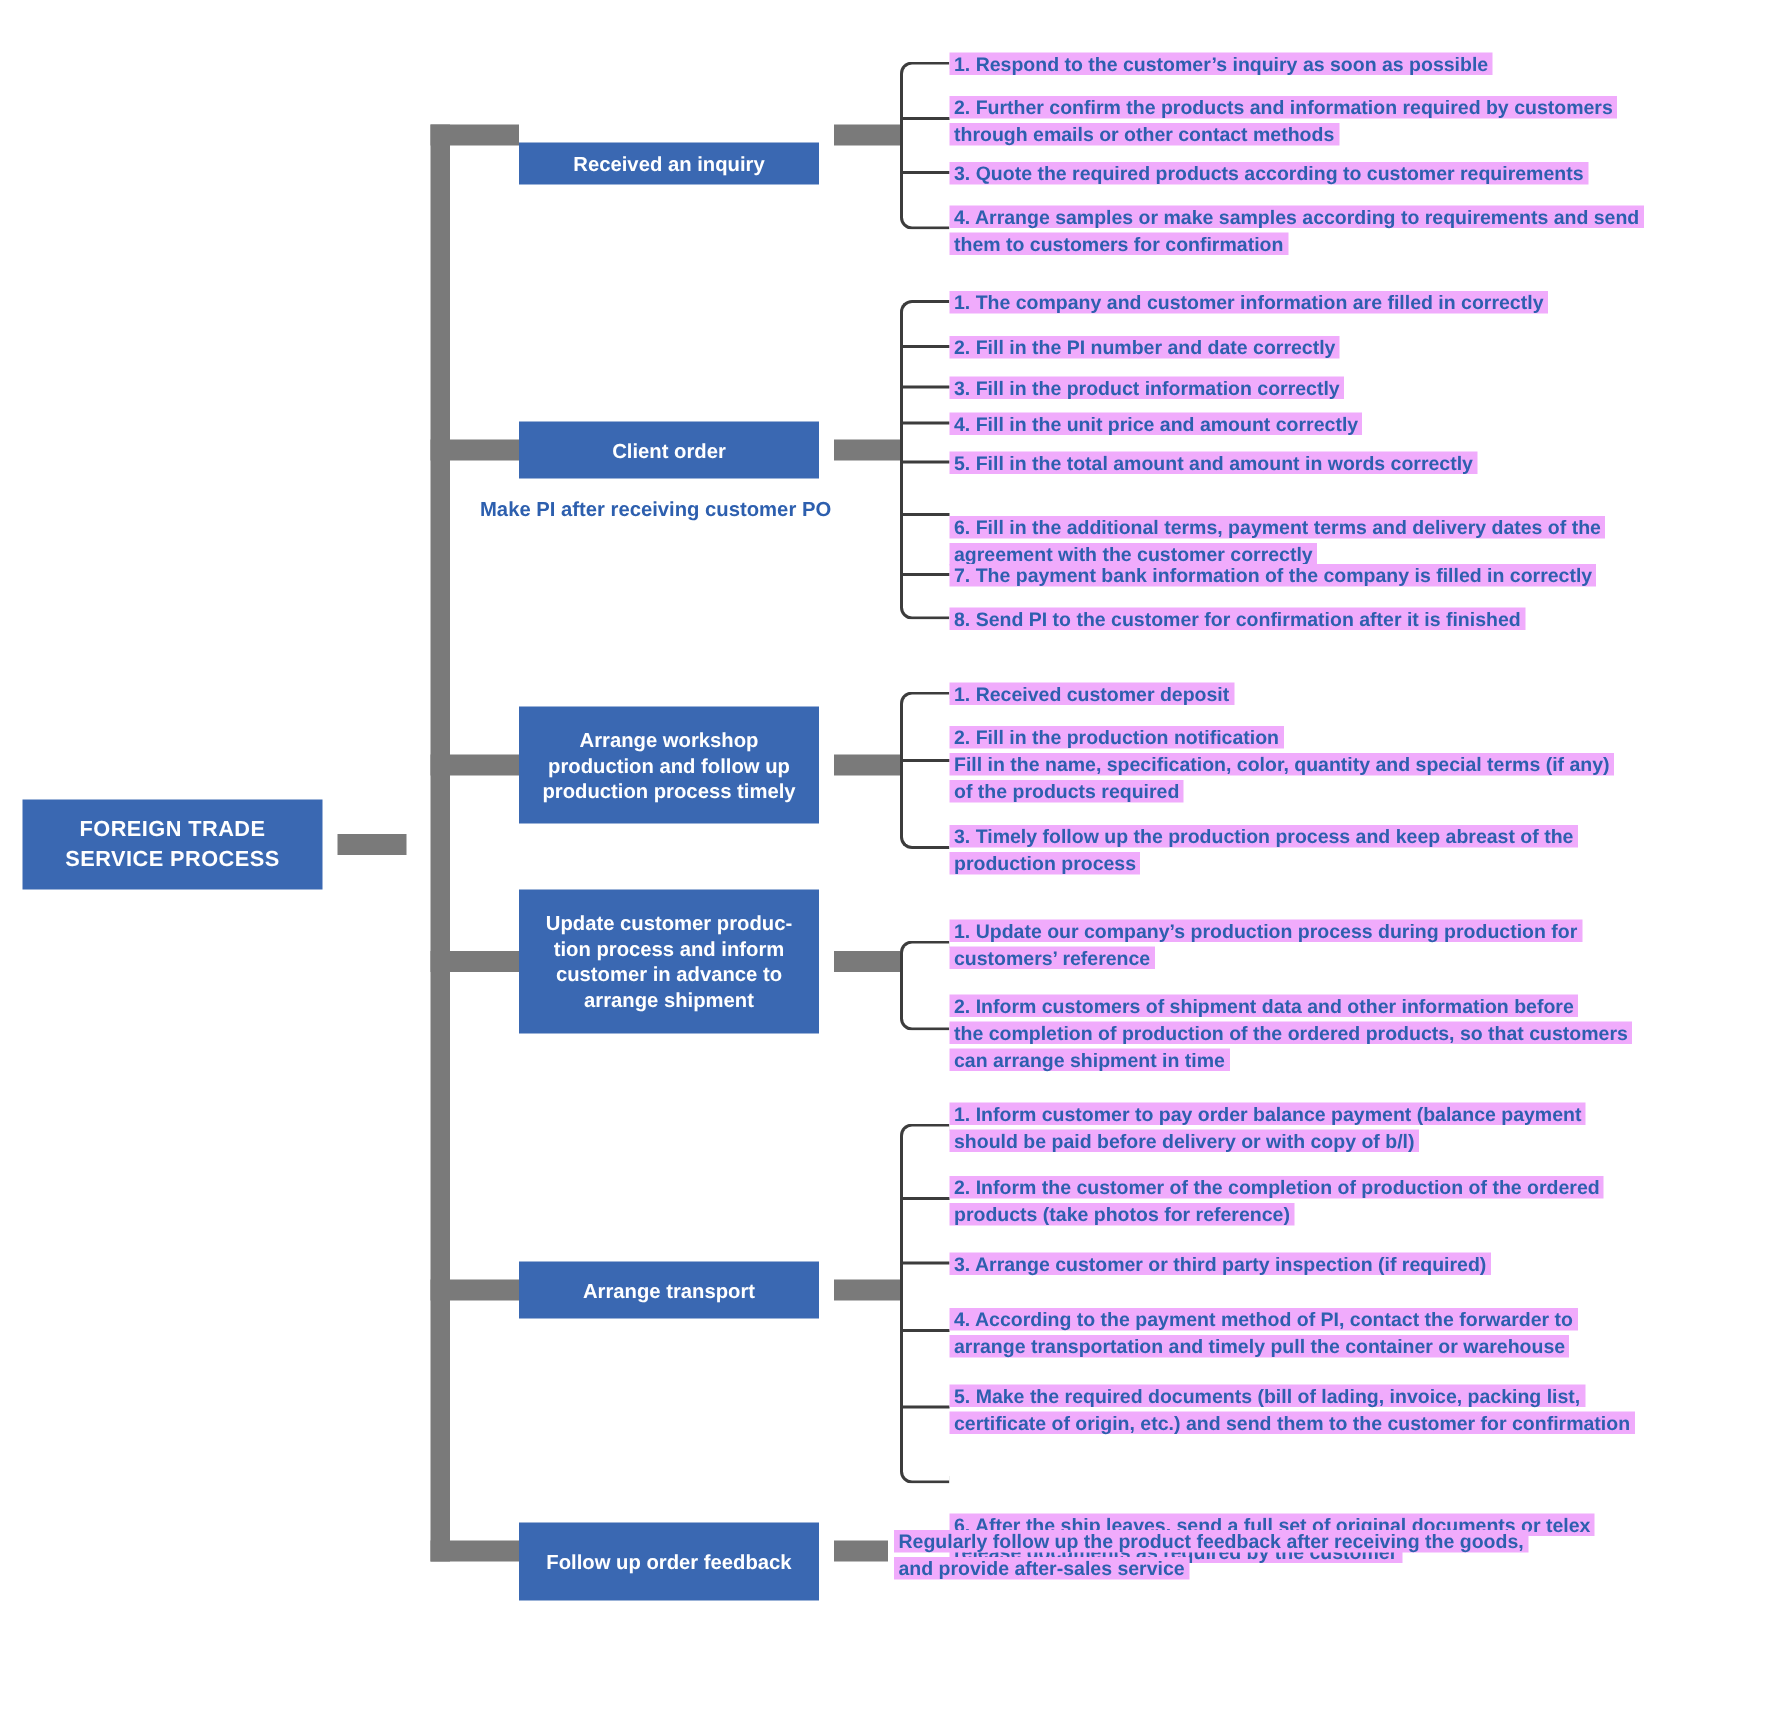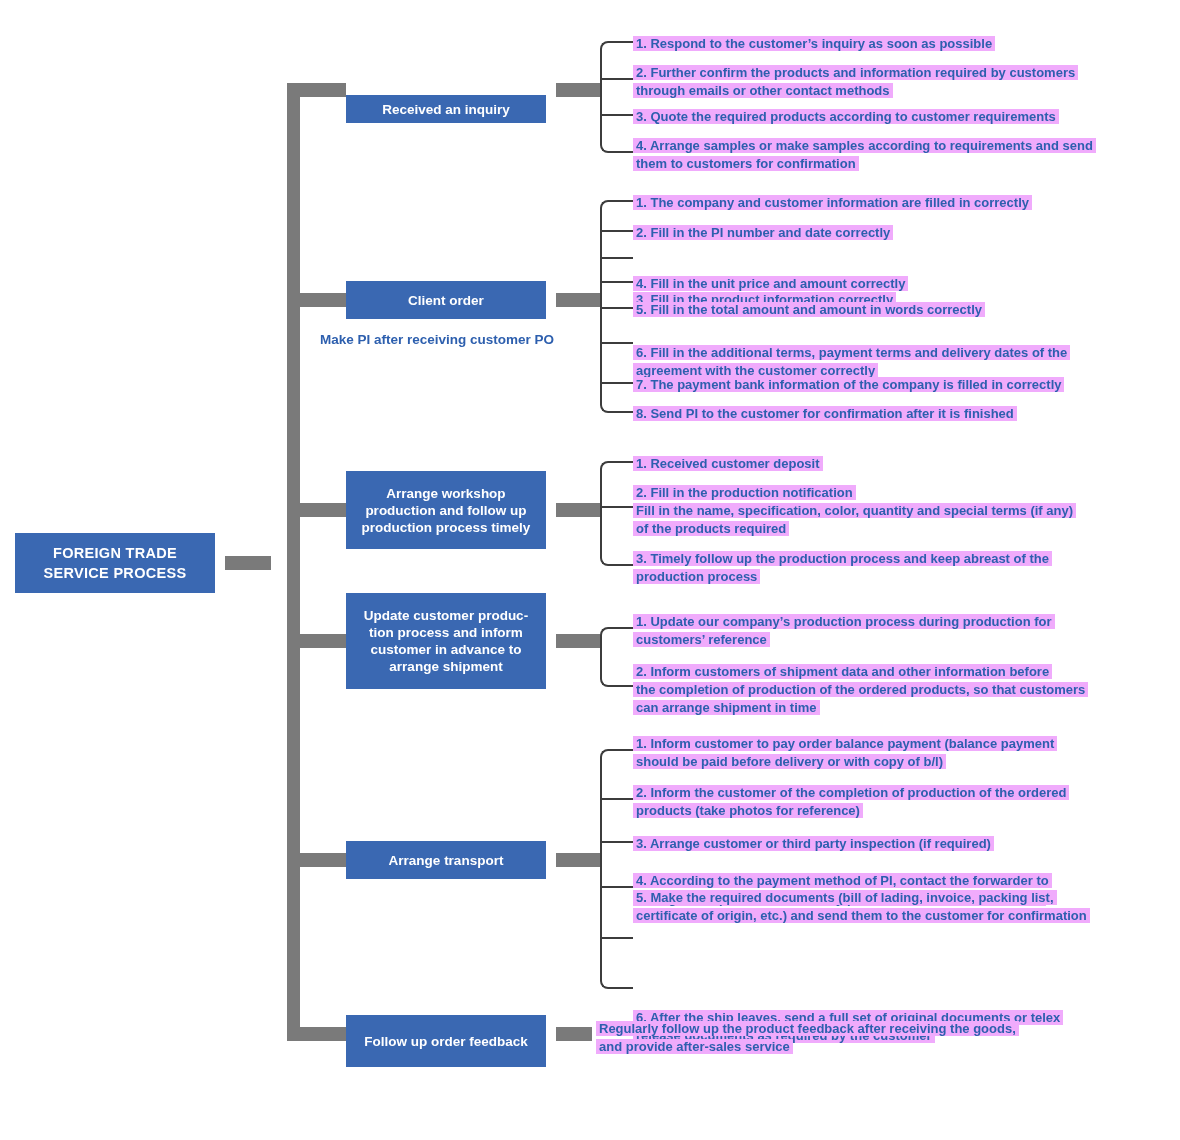--- a/index.html
+++ b/index.html
@@ -71,21 +71,21 @@
   <div class="bar" style="left:556px; top:293px; width:44px;"></div>
   <div class="bracket" style="top:200px; height:213px;"></div>
   <div class="tick" style="top:230px;"></div>
   <div class="tick" style="top:257px;"></div>
   <div class="tick" style="top:281px;"></div>
   <div class="tick" style="top:307px;"></div>
   <div class="tick" style="top:342px;"></div>
   <div class="tick" style="top:382px;"></div>
   <div class="item" style="top:193px;"><span class="hl">1. The company and customer information are filled in correctly</span></div>
   <div class="item" style="top:223px;"><span class="hl">2. Fill in the PI number and date correctly</span></div>
-  <div class="item" style="top:250px;margin-top:40px;"><span class="hl">3. Fill in the product information correctly</span></div>
+  <div class="item" style="top:250px;"><span class="hl">3. Fill in the product information correctly</span></div>
   <div class="item" style="top:274px;"><span class="hl">4. Fill in the unit price and amount correctly</span></div>
   <div class="item" style="top:300px;"><span class="hl">5. Fill in the total amount and amount in words correctly</span></div>
   <div class="item" style="top:327px;margin-top:16px;"><span class="hl">6. Fill in the additional terms, payment terms and delivery dates of the
 agreement with the customer correctly</span></div>
   <div class="item" style="top:375px;"><span class="hl">7. The payment bank information of the company is filled in correctly</span></div>
   <div class="item" style="top:404px;"><span class="hl">8. Send PI to the customer for confirmation after it is finished</span></div>
 
   <div class="bar" style="left:287px; top:503px; width:59px;"></div>
   <div class="node" style="top:471px; height:78px;">
     <span class="nlabel">Arrange workshop
@@ -127,21 +127,21 @@
   <div class="tick" style="top:841px;"></div>
   <div class="tick" style="top:886px;"></div>
   <div class="tick" style="top:937px;"></div>
   <div class="item" style="top:734px;"><span class="hl">1. Inform customer to pay order balance payment (balance payment
 should be paid before delivery or with copy of b/l)</span></div>
   <div class="item" style="top:783px;"><span class="hl">2. Inform the customer of the completion of production of the ordered
 products (take photos for reference)</span></div>
   <div class="item" style="top:834px;"><span class="hl">3. Arrange customer or third party inspection (if required)</span></div>
   <div class="item" style="top:871px;"><span class="hl">4. According to the payment method of PI, contact the forwarder to
 arrange transportation and timely pull the container or warehouse</span></div>
-  <div class="item" style="top:888px;"><span class="hl">5. Make the required documents (bill of lading, invoice, packing list,
+  <div class="item" style="top:922px;"><span class="hl">5. Make the required documents (bill of lading, invoice, packing list,
 certificate of origin, etc.) and send them to the customer for confirmation</span></div>
   <div class="item" style="top:1008px;"><span class="hl">6. After the ship leaves, send a full set of original documents or telex
 release documents as required by the customer</span></div>
 
   <div class="bar" style="left:287px; top:1027px; width:59px;"></div>
   <div class="node" style="top:1015px; height:52px;">
     <span class="nlabel">Follow up order feedback</span>
   </div>
   <div class="bar" style="left:556px; top:1027px; width:36px;"></div>
   <div class="item" style="left:596px; top:1019px;"><span class="hl">Regularly follow up the product feedback after receiving the goods,

